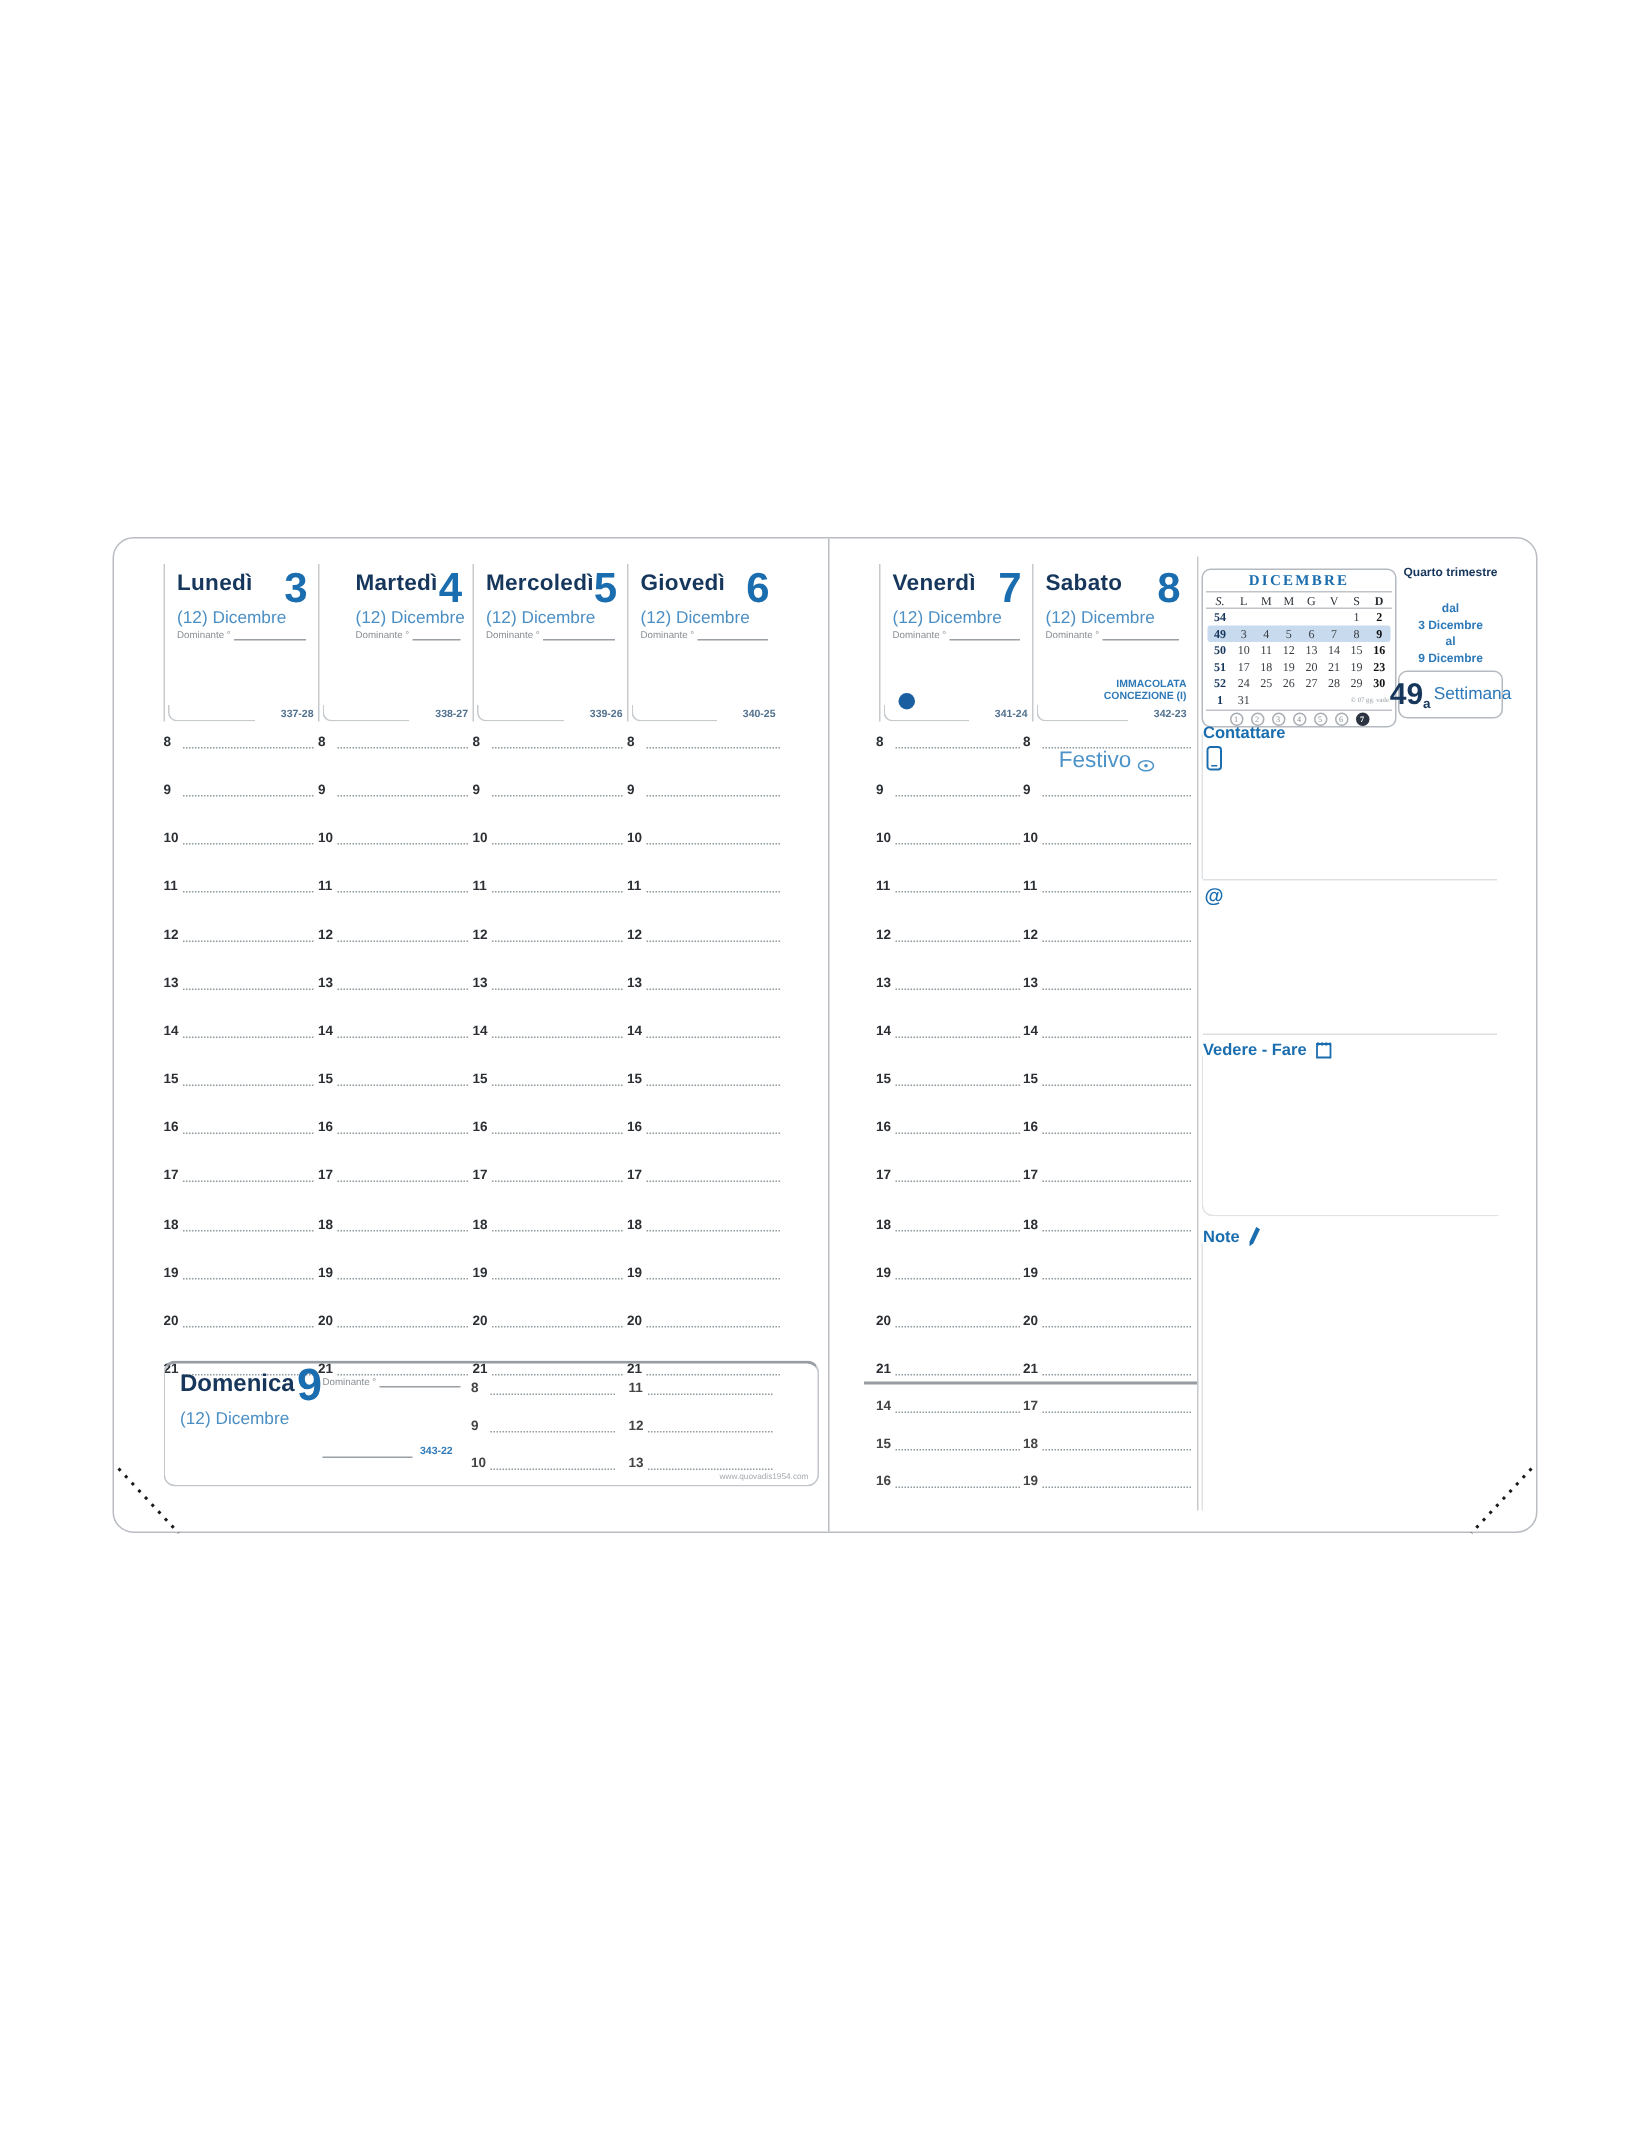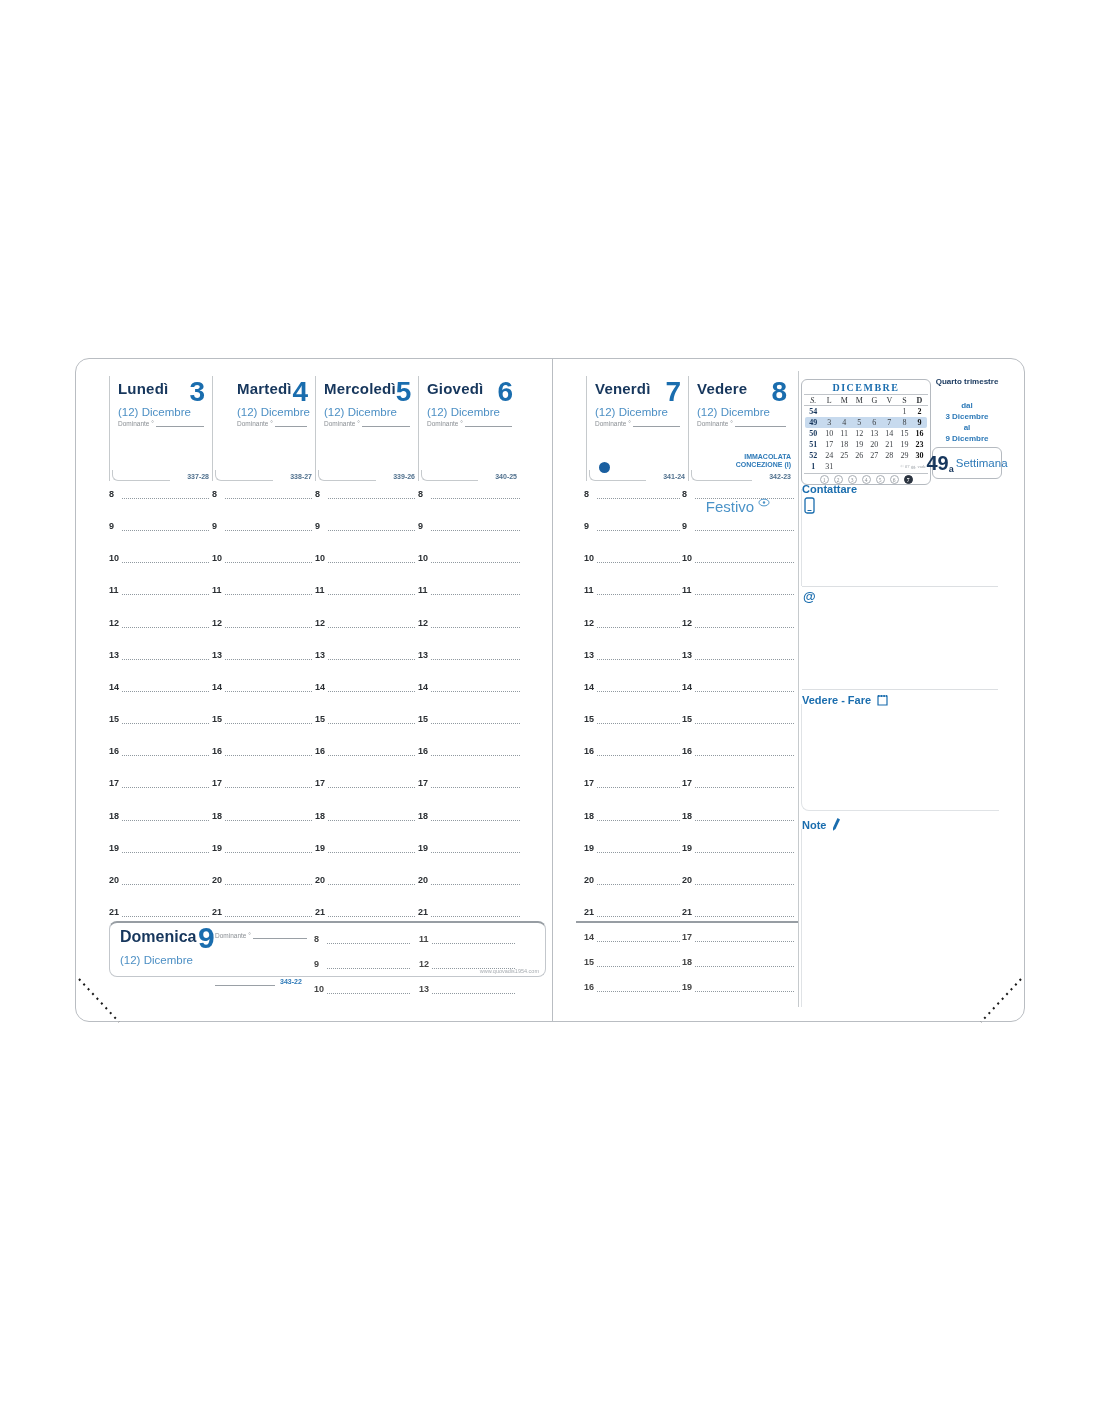--- a/index.html
+++ b/index.html
@@ -22,21 +22,21 @@
   .moon-dot{position:absolute;left:12px;bottom:8px;width:11px;height:11px;border-radius:50%;background:#1a5fa0;}
   .holiday{position:absolute;right:3px;bottom:12px;text-align:right;font-size:7px;font-weight:600;color:#2e7ab8;line-height:8px;}
 
   
   .hour-row{position:absolute;height:12px;display:flex;align-items:flex-end;}
   .hour-row .h{font-size:9px;font-weight:700;color:#2b2f33;line-height:9px;margin-right:3px;min-width:10px;}
   .hour-row .leader{flex:1;border-bottom:1.2px dotted #9099a0;height:3px;}
   .sub .h{font-weight:600;color:#444;}
 
   
-  .sun-box{position:absolute;left:33px;top:562px;width:437px;height:56px;border:1px solid #c3c7cc;border-top:2px solid #979da3;border-radius:8px;box-sizing:border-box;}
+  .sun-box{position:absolute;left:33px;top:548px;width:437px;height:84px;border:1px solid #c3c7cc;border-top:2px solid #979da3;border-radius:8px;box-sizing:border-box;}
   .sun-name{position:absolute;left:10px;top:5px;font-size:16px;font-weight:700;color:#16365c;}
   .sun-num{position:absolute;left:88px;top:-2px;font-size:30px;font-weight:700;color:#1a6dae;}
   .sun-month{position:absolute;left:10px;top:31px;font-size:11.5px;color:#4c8fc4;}
   .sun-dom{position:absolute;left:105px;top:9px;width:92px;display:flex;align-items:flex-end;}
   .sun-blank{position:absolute;left:105px;top:62px;width:60px;border-bottom:1px solid #9aa0a6;}
   .sun-code{position:absolute;left:170px;top:55px;font-size:7px;font-weight:600;color:#2e7ab8;}
   .website{position:absolute;right:6px;bottom:2px;font-size:5.5px;color:#a6abb0;}
   .rp-sep{position:absolute;left:500px;top:562px;width:222px;height:2px;background:#979da3;}
 
   
@@ -64,21 +64,21 @@
   .wb-suf{font-size:9px;font-weight:700;color:#16365c;align-self:flex-end;margin-bottom:4px;}
   .wb-word{font-size:11.5px;color:#2e7ab8;margin-left:2px;}
 
   .sb-label{position:absolute;font-size:11px;font-weight:700;color:#1a6dae;display:flex;align-items:center;gap:5px;}
   .at-sign{position:absolute;left:727px;top:230px;font-size:13px;font-weight:700;color:#1a6dae;}
   .s-line{position:absolute;width:196px;height:1px;background:#dcdfe2;left:726px;}
   .s-box{position:absolute;left:725px;width:198px;border-left:1px solid #e0e3e6;box-sizing:border-box;}
   .s-box.rb{border-bottom:1px solid #e0e3e6;border-bottom-left-radius:8px;}
   .phone-icon{position:absolute;left:728px;top:138px;}
 
-  .festivo{position:absolute;left:606px;top:139px;width:112px;display:flex;align-items:flex-start;justify-content:center;gap:4px;font-size:15px;color:#4b93c8;}
+  .festivo{position:absolute;left:606px;top:139px;width:112px;display:flex;align-items:flex-end;justify-content:center;gap:4px;font-size:15px;color:#4b93c8;}
 
   .corner-svg{position:absolute;}
 </style>
 </head>
 <body>
 
 <div class="sheet">
   <div class="centerline"></div>
 
   <div id="headers">
@@ -143,21 +143,21 @@
         <div class="dh-dom">
           <span class="dom-label">Dominante °</span>
           <span class="dom-line"></span>
         </div>
         <div class="moon-dot"></div>
         <div class="dh-bottom"></div>
         <span class="dh-code">341-24</span>
       </div>
       <div class="day-header" style="left: 612px; width: 106px;">
         <div class="dh-top">
-          <span class="day-name">Vedere</span>
+          <span class="day-name">Sabato</span>
           <span class="day-num">8</span>
         </div>
         <div class="dh-month">(12) Dicembre</div>
         <div class="dh-dom">
           <span class="dom-label">Dominante °</span>
           <span class="dom-line"></span>
         </div>
         <div class="holiday">
           <div>IMMACOLATA</div>
           <div>CONCEZIONE (I)</div>

